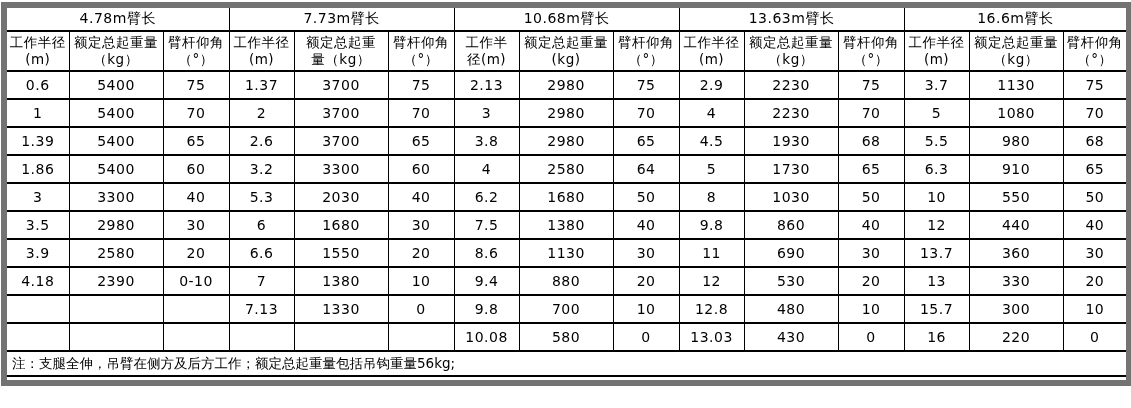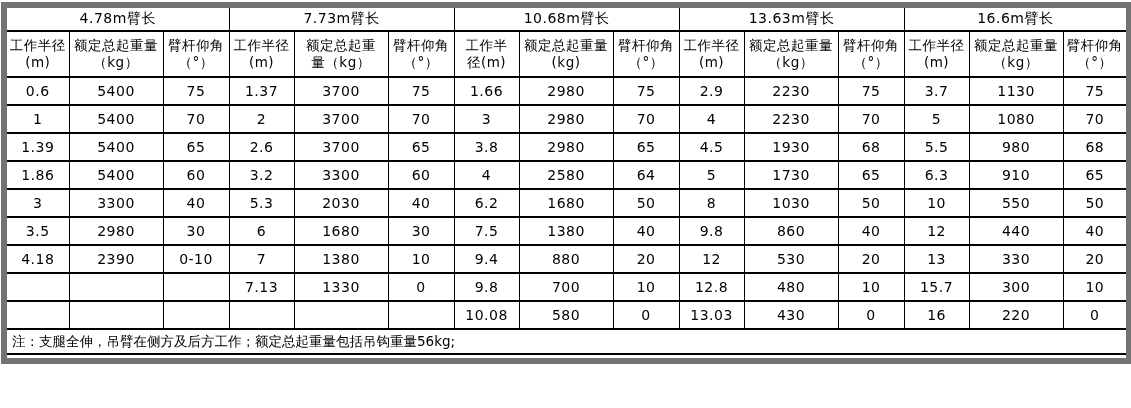--- a/index.html
+++ b/index.html
@@ -29,21 +29,21 @@
     text-align: center;
     vertical-align: middle;
     font-size: 14px;
     font-weight: normal;
     letter-spacing: 0.5px;
     padding: 0;
     overflow: hidden;
   }
   .load-chart .group-title { height: 26px; }
   .load-chart .col-header {
-    height: 46px;
+    height: 40px;
     white-space: pre-line;
     line-height: 1.25;
     font-size: 13.5px;
   }
   .load-chart tbody td { height: 28px; }
   .load-chart .note-cell {
     text-align: left;
     height: 25px;
     padding-left: 5px;
     font-size: 13.5px;
@@ -116,21 +116,21 @@
     </thead>
     <tbody>
 
     <tr>
           <td>0.6</td>
           <td>5400</td>
           <td>75</td>
           <td>1.37</td>
           <td>3700</td>
           <td>75</td>
-          <td>1.66</td>
+          <td>2.13</td>
           <td>2980</td>
           <td>75</td>
           <td>2.9</td>
           <td>2230</td>
           <td>75</td>
           <td>3.7</td>
           <td>1130</td>
           <td>75</td>
         </tr>
         <tr>
@@ -210,20 +210,37 @@
           <td>30</td>
           <td>7.5</td>
           <td>1380</td>
           <td>40</td>
           <td>9.8</td>
           <td>860</td>
           <td>40</td>
           <td>12</td>
           <td>440</td>
           <td>40</td>
+        </tr>
+        <tr>
+          <td>3.9</td>
+          <td>2580</td>
+          <td>20</td>
+          <td>6.6</td>
+          <td>1550</td>
+          <td>20</td>
+          <td>8.6</td>
+          <td>1130</td>
+          <td>30</td>
+          <td>11</td>
+          <td>690</td>
+          <td>30</td>
+          <td>13.7</td>
+          <td>360</td>
+          <td>30</td>
         </tr>
         <tr>
           <td>4.18</td>
           <td>2390</td>
           <td>0-10</td>
           <td>7</td>
           <td>1380</td>
           <td>10</td>
           <td>9.4</td>
           <td>880</td>

